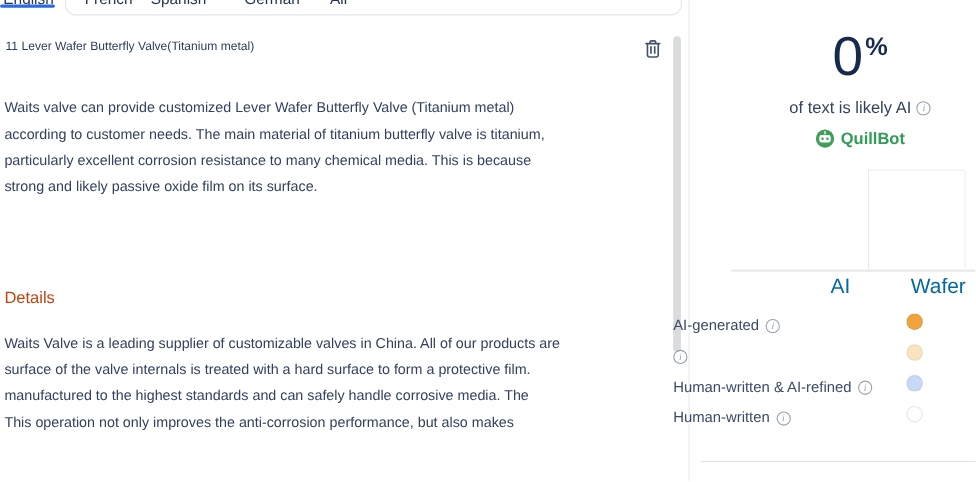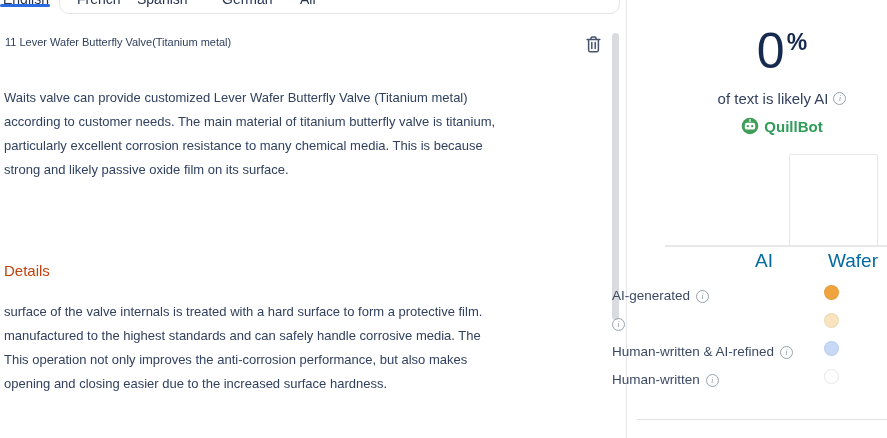--- a/index.html
+++ b/index.html
@@ -85,24 +85,24 @@
     <div class="para" style="top:86px">
       <div class="line">Waits valve can provide customized Lever Wafer Butterfly Valve (Titanium metal)</div>
       <div class="line">according to customer needs. The main material of titanium butterfly valve is titanium,</div>
       <div class="line">particularly excellent corrosion resistance to many chemical media. This is because</div>
       <div class="line">strong and likely passive oxide film on its surface.</div>
     </div>
 
     <div class="details-heading">Details</div>
 
     <div class="para" style="top:300px">
+      <div class="line">Waits Valve is a leading supplier of customizable valves in China. All of our products are</div>
       <div class="line">surface of the valve internals is treated with a hard surface to form a protective film.</div>
       <div class="line">manufactured to the highest standards and can safely handle corrosive media. The</div>
       <div class="line">This operation not only improves the anti-corrosion performance, but also makes</div>
-      <div class="line">opening and closing easier due to the increased surface hardness.</div>
     </div>
 
     <div class="scrollbar-thumb"></div>
   </div>
 
   <div class="divider-v"></div>
 
   <div>
 
     <div class="score-col">

